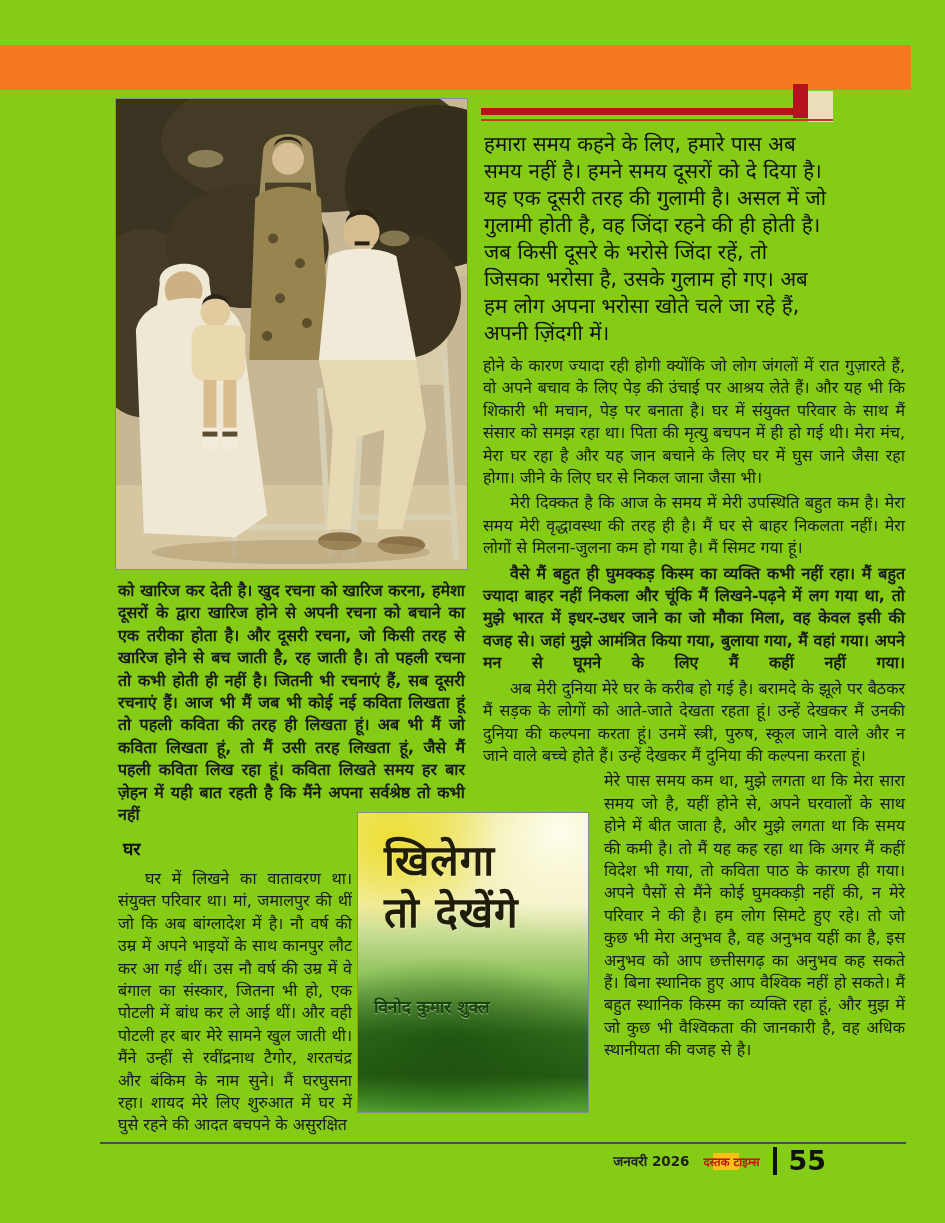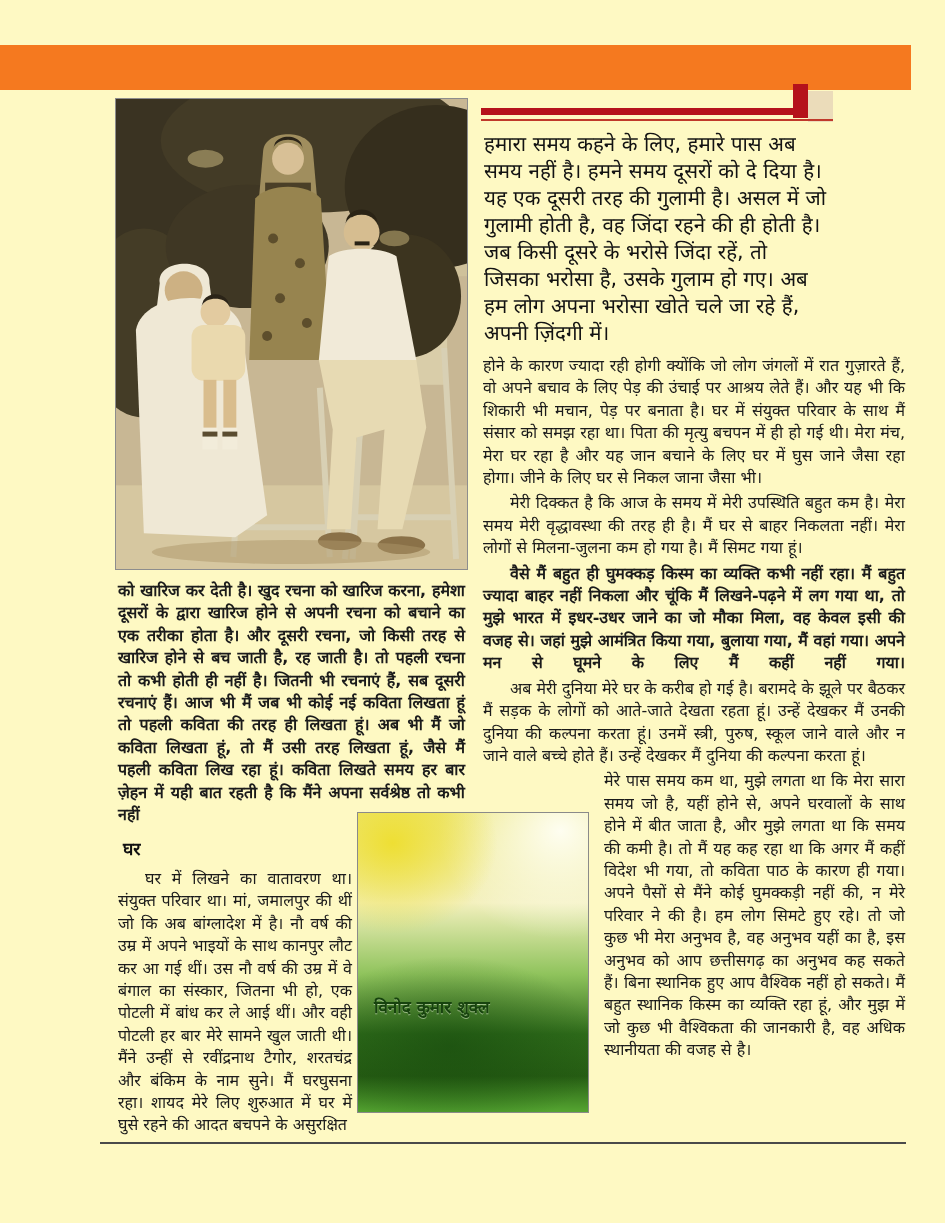--- a/index.html
+++ b/index.html
@@ -1,17 +1,17 @@
 <!DOCTYPE html>
 <html lang="hi"><head>
 <meta charset="utf-8">
 <style>
   html,body{margin:0;padding:0;background:#ffffff;}
   .page{
-    position:relative;width:945px;height:1223px;background:#fef9c3;overflow:hidden;
+    position:relative;width:945px;height:1223px;background:#84cc16;overflow:hidden;
     font-family:"DejaVu Sans","Liberation Sans",sans-serif;color:#1c1c1c;
   }
   
   .orange-bar{position:absolute;left:0;top:45px;width:911px;height:45px;background:#F5791F;}
   .corner-vert{position:absolute;left:793px;top:84px;width:15px;height:34px;background:#B5121B;}
   .corner-square{position:absolute;left:808px;top:91px;width:25px;height:31px;background:#EBDCBA;}
   .rule-thick{position:absolute;left:481px;top:108px;width:312px;height:7px;background:#B5121B;}
   .rule-thin{position:absolute;left:481px;top:119px;width:352px;height:2px;background:#C0392B;}
 
   
@@ -138,18 +138,28 @@
   <div class="col col-right">
     <p class="just" lang="hi">होने के कारण ज्यादा रही होगी क्योंकि जो लोग जंगलों में रात गुज़ारते हैं, वो अपने बचाव के लिए पेड़ की उंचाई पर आश्रय लेते हैं। और यह भी कि शिकारी भी मचान, पेड़ पर बनाता है। घर में संयुक्त परिवार के साथ मैं संसार को समझ रहा था। पिता की मृत्यु बचपन में ही हो गई थी। मेरा मंच, मेरा घर रहा है और यह जान बचाने के लिए घर में घुस जाने जैसा रहा होगा। जीने के लिए घर से निकल जाना जैसा भी।</p>
     <p class="just indent" lang="hi">मेरी दिक्कत है कि आज के समय में मेरी उपस्थिति बहुत कम है। मेरा समय मेरी वृद्धावस्था की तरह ही है। मैं घर से बाहर निकलता नहीं। मेरा लोगों से मिलना-जुलना कम हो गया है। मैं सिमट गया हूं।</p>
     <p class="just indent just-last" lang="hi">वैसे मैं बहुत ही घुमक्कड़ किस्म का व्यक्ति कभी नहीं रहा। मैं बहुत ज्यादा बाहर नहीं निकला और चूंकि मैं लिखने-पढ़ने में लग गया था, तो मुझे भारत में इधर-उधर जाने का जो मौका मिला, वह केवल इसी की वजह से। जहां मुझे आमंत्रित किया गया, बुलाया गया, मैं वहां गया। अपने मन से घूमने के लिए मैं कहीं नहीं गया।</p>
     <p class="just indent" lang="hi">अब मेरी दुनिया मेरे घर के करीब हो गई है। बरामदे के झूले पर बैठकर मैं सड़क के लोगों को आते-जाते देखता रहता हूं। उन्हें देखकर मैं उनकी दुनिया की कल्पना करता हूं। उनमें स्त्री, पुरुष, स्कूल जाने वाले और न जाने वाले बच्चे होते हैं। उन्हें देखकर मैं दुनिया की कल्पना करता हूं।</p>
     <div class="spacer-l"></div>
     <p class="just" lang="hi">मेरे पास समय कम था, मुझे लगता था कि मेरा सारा समय जो है, यहीं होने से, अपने घरवालों के साथ होने में बीत जाता है, और मुझे लगता था कि समय की कमी है। तो मैं यह कह रहा था कि अगर मैं कहीं विदेश भी गया, तो कविता पाठ के कारण ही गया। अपने पैसों से मैंने कोई घुमक्कड़ी नहीं की, न मेरे परिवार ने की है। हम लोग सिमटे हुए रहे। तो जो कुछ भी मेरा अनुभव है, वह अनुभव यहीं का है, इस अनुभव को आप छत्तीसगढ़ का अनुभव कह सकते हैं। बिना स्थानिक हुए आप वैश्विक नहीं हो सकते। मैं बहुत स्थानिक किस्म का व्यक्ति रहा हूं, और मुझ में जो कुछ भी वैश्विकता की जानकारी है, वह अधिक स्थानीयता की वजह से है।</p>
   </div>
 
   <div class="book-cover">
+    <div class="bc-title">
+      <span lang="hi">खिलेगा</span><br>
+      <span lang="hi">तो देखेंगे</span>
+    </div>
     <div class="bc-author" lang="hi">विनोद कुमार शुक्ल</div>
   </div>
 
   <div class="footer-rule"></div>
+  <div class="footer">
+    <span class="f-date" lang="hi">जनवरी 2026</span>
+    <span class="f-logo" lang="hi">दस्तक टाइम्स</span>
+    <span class="f-sep"></span>
+    <span class="f-page">55</span>
+  </div>
 
 </div>
 
 </body></html>

